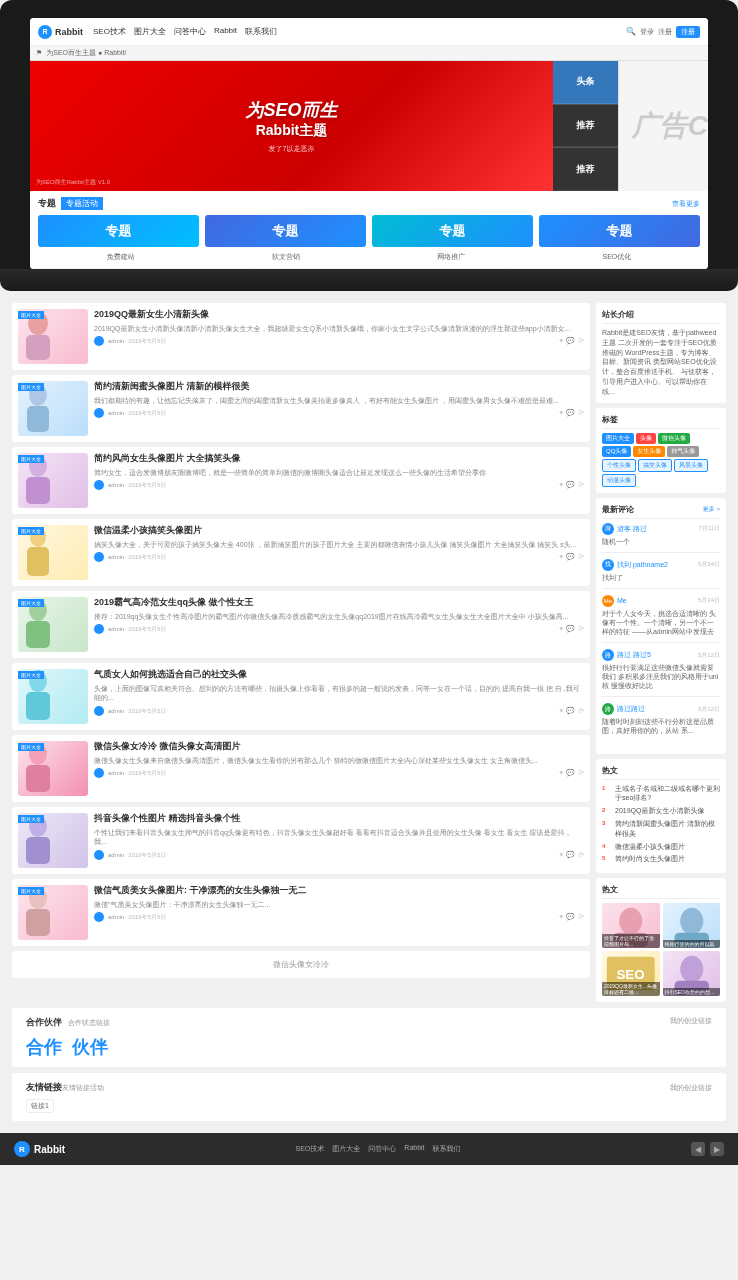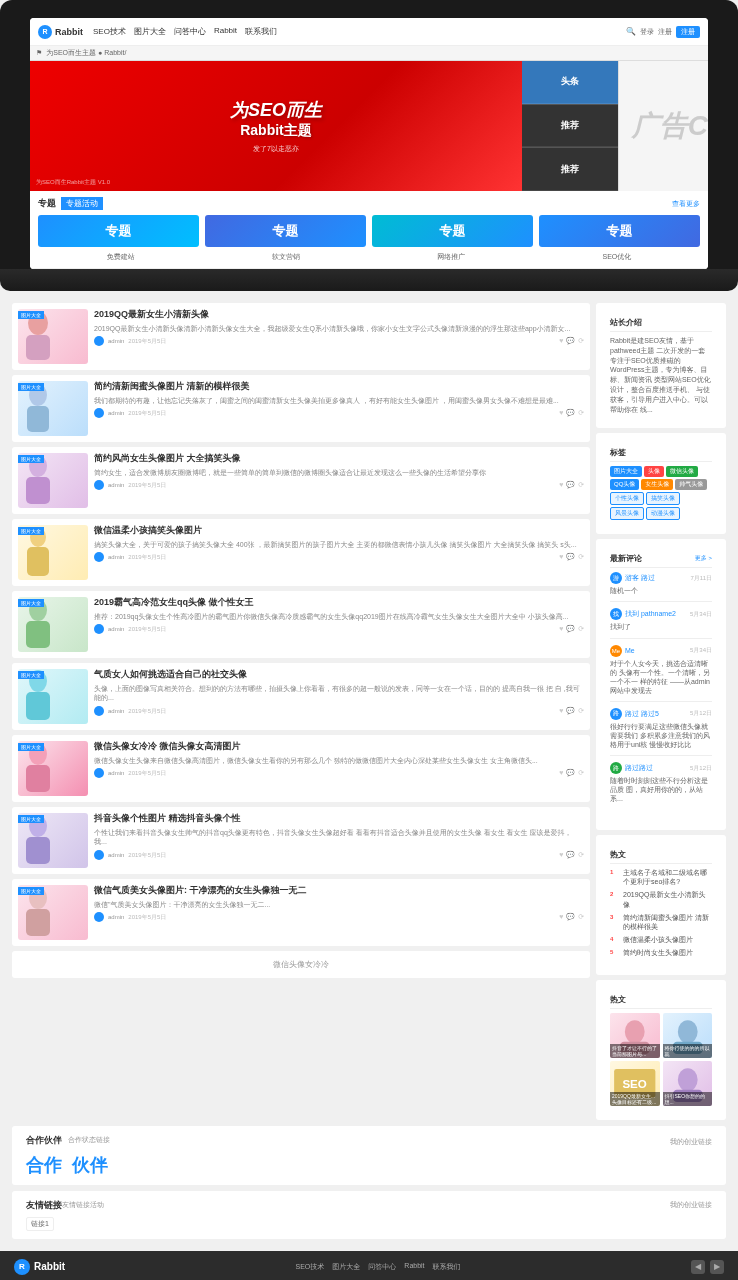--- a/index.html
+++ b/index.html
@@ -71,21 +71,21 @@
       align-items: center;
       justify-content: center;
       flex-direction: column;
       position: relative;
     }
     .hero-title1 { color: white; font-size: 18px; font-weight: 900; font-style: italic; text-shadow: 2px 2px 4px rgba(0,0,0,0.3); }
     .hero-title2 { color: white; font-size: 14px; font-weight: 900; text-shadow: 1px 1px 3px rgba(0,0,0,0.3); }
     .hero-subtitle { color: rgba(255,255,255,0.8); font-size: 7px; margin-top: 4px; }
     .hero-version { position: absolute; bottom: 4px; left: 6px; color: rgba(255,255,255,0.6); font-size: 6px; }
     .hero-side {
-      width: 96px;
+      width: 65px;
       background: #555;
       display: flex;
       flex-direction: column;
       gap: 1px;
     }
     .hero-side-item {
       flex: 1;
       background: rgba(0,0,0,0.4);
       display: flex;
       align-items: center;
@@ -181,21 +181,21 @@
     .article-meta { display: flex; align-items: center; gap: 4px; margin-top: 3px; }
     .meta-avatar { width: 10px; height: 10px; background: #1e90ff; border-radius: 50%; }
     .meta-author { font-size: 6px; color: #999; }
     .meta-date { font-size: 6px; color: #bbb; }
     .meta-icons { display: flex; gap: 3px; margin-left: auto; }
     .meta-icon { font-size: 7px; color: #ccc; }
     .load-more { text-align: center; padding: 8px; font-size: 8px; color: #999; background: #fff; border-radius: 3px; cursor: pointer; }
 
     
     .sidebar { width: 130px; display: flex; flex-direction: column; gap: 5px; }
-    .sidebar-block { background: #fff; border-radius: 3px; padding: 14px; }
+    .sidebar-block { background: #fff; border-radius: 3px; padding: 6px; }
     .sidebar-block-title { font-size: 8px; font-weight: bold; color: #333; margin-bottom: 4px; padding-bottom: 3px; border-bottom: 1px solid #eee; }
     .sidebar-intro { font-size: 7px; color: #666; line-height: 1.4; }
     .tag-cloud { display: flex; flex-wrap: wrap; gap: 2px; }
     .tag { font-size: 6px; padding: 1px 4px; border-radius: 2px; cursor: pointer; }
     .tag.blue { background: #1e90ff; color: white; }
     .tag.red { background: #ff4444; color: white; }
     .tag.green { background: #22aa44; color: white; }
     .tag.orange { background: #ff8800; color: white; }
     .tag.gray { background: #999; color: white; }
     .tag.light { background: #e8f4ff; color: #1e90ff; border: 1px solid #1e90ff; }
@@ -208,21 +208,21 @@
     .comment-date { font-size: 6px; color: #bbb; margin-left: auto; }
     .comment-text { font-size: 7px; color: #666; line-height: 1.3; }
     .hot-list-item { font-size: 7px; color: #555; margin-bottom: 3px; line-height: 1.4; cursor: pointer; display: flex; gap: 3px; }
     .hot-num { font-size: 6px; color: #ff4444; font-weight: bold; min-width: 10px; }
     .hot-img-grid { display: grid; grid-template-columns: 1fr 1fr; gap: 3px; }
     .hot-img-item { background: #eee; border-radius: 2px; height: 45px; display: flex; align-items: center; justify-content: center; position: relative; overflow: hidden; }
     .hot-img-title { position: absolute; bottom: 0; left: 0; right: 0; background: rgba(0,0,0,0.5); color: white; font-size: 5px; padding: 1px 2px; }
 
     
     .partners-section { background: #fff; padding: 8px 14px; margin: 0 6px 6px; border-radius: 3px; }
-    .partners-header { display: flex; justify-content: space-between; align-items: flex-end; margin-bottom: 6px; }
+    .partners-header { display: flex; justify-content: space-between; align-items: flex-start; margin-bottom: 6px; }
     .partners-title { font-size: 9px; color: #333; font-weight: bold; }
     .partners-more { font-size: 7px; color: #999; cursor: pointer; }
     .partners-cards { display: flex; gap: 10px; }
     .partner-card { font-size: 18px; font-weight: 900; color: #1e90ff; cursor: pointer; }
 
     
     .friends-section { background: #fff; padding: 8px 14px; margin: 0 6px 6px; border-radius: 3px; }
     .friends-header { display: flex; justify-content: space-between; align-items: center; margin-bottom: 5px; }
     .friends-title { font-size: 9px; color: #333; font-weight: bold; }
     .friends-more { font-size: 7px; color: #999; cursor: pointer; }

